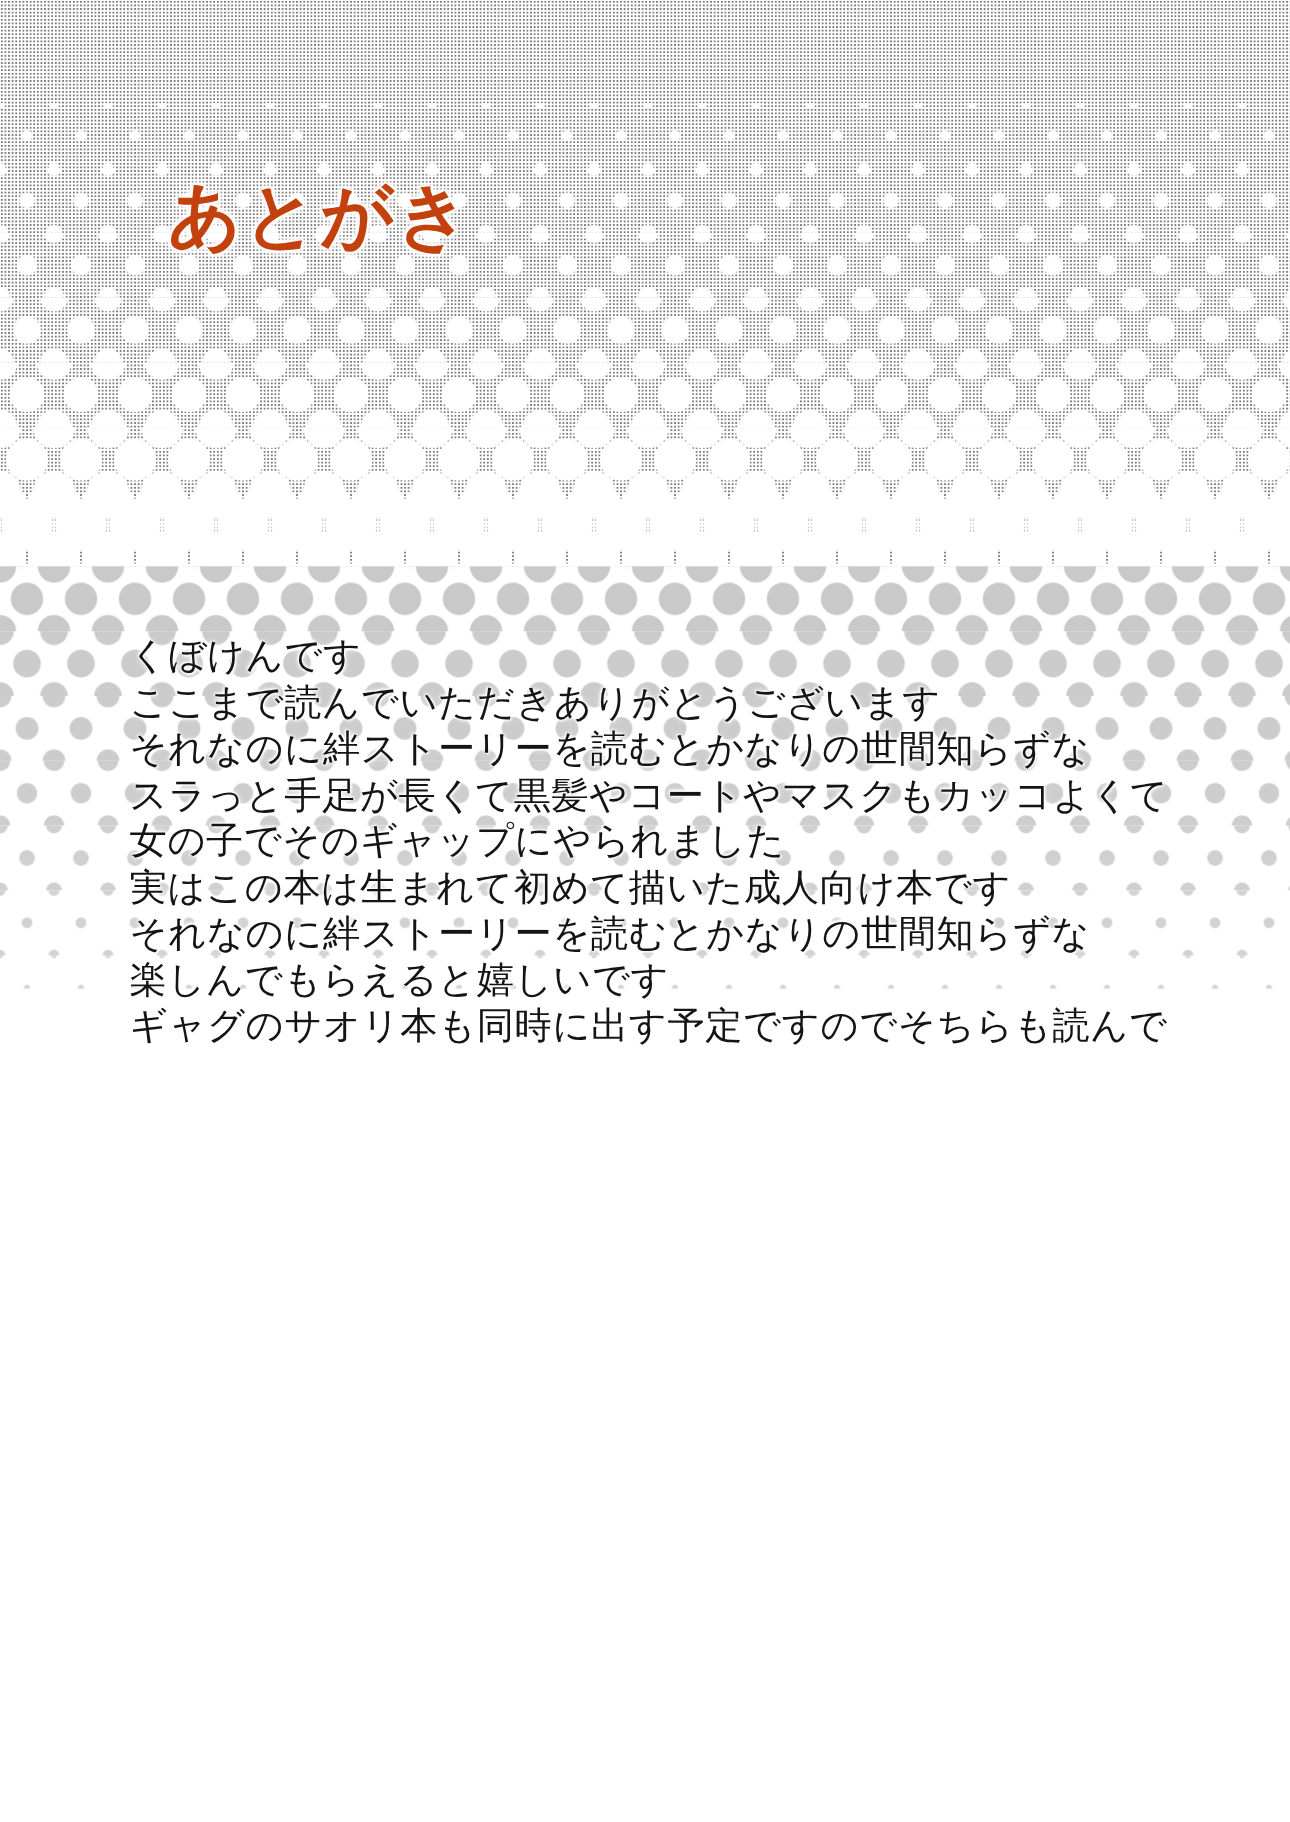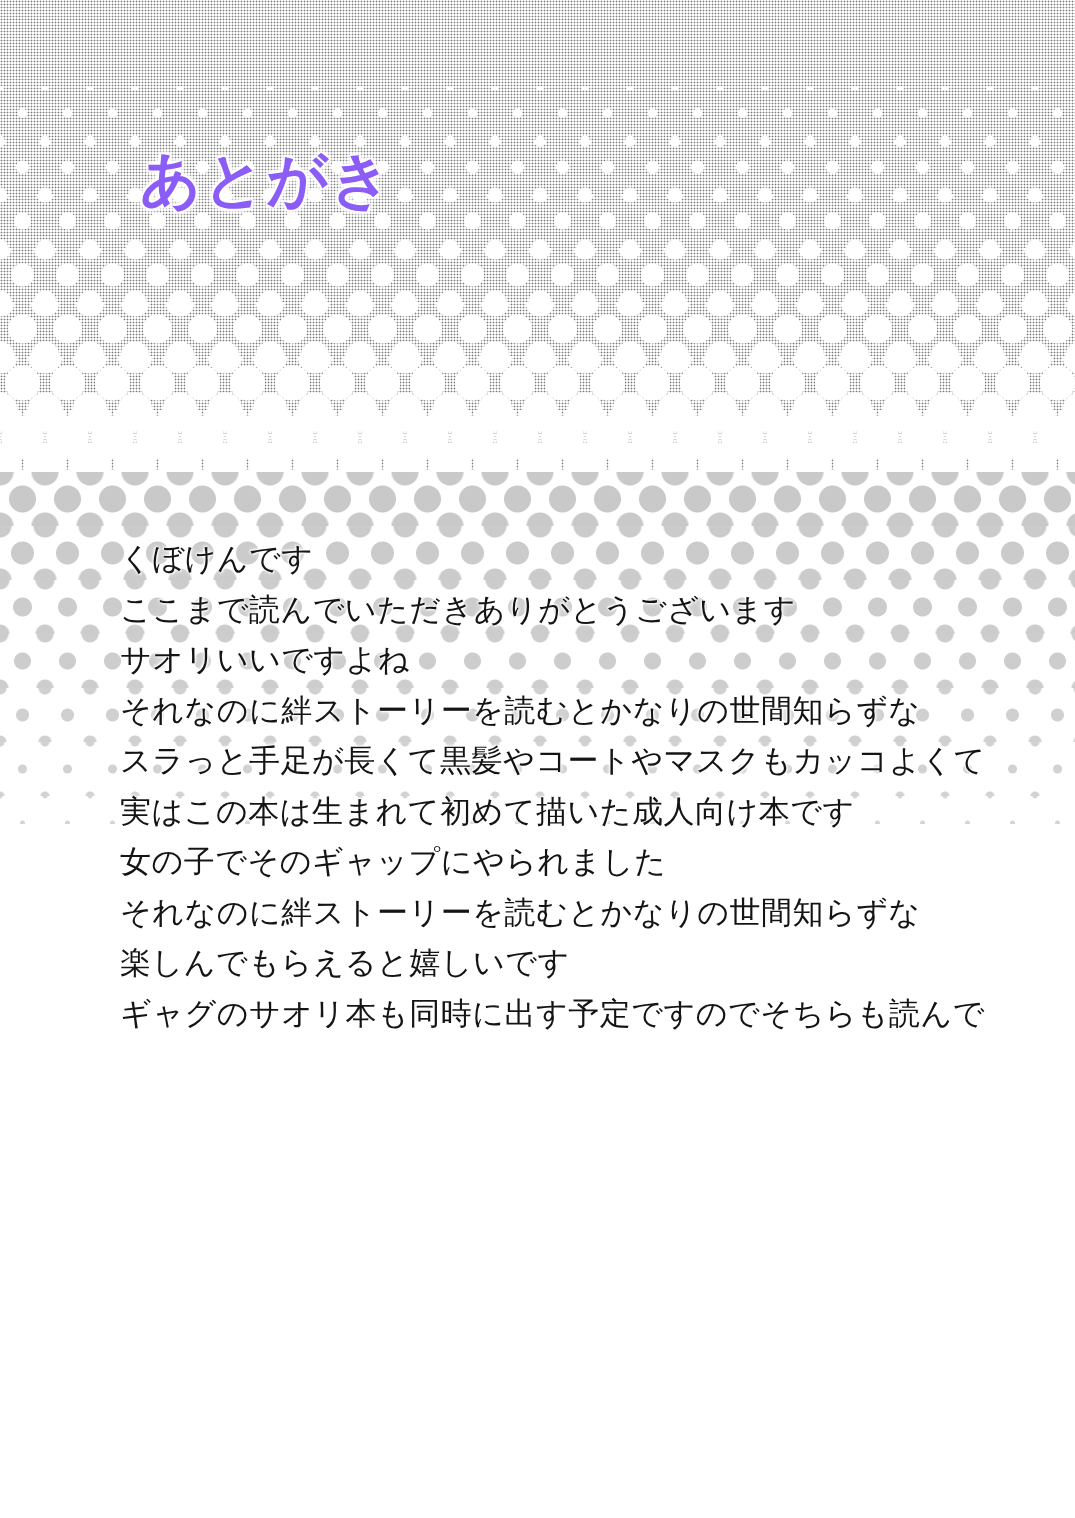--- a/index.html
+++ b/index.html
@@ -41,35 +41,35 @@
   .g3{top:580px;height:54px;--c:#cccccc;--r:9px}
   .g4{top:634px;height:54px;--c:#cdcdcd;--r:8px}
   .g5{top:688px;height:54px;--c:#d0d0d0;--r:6px}
   .g6{top:742px;height:54px;--c:#d2d2d2;--r:4px}
   .g7{top:796px;height:28px;--c:#d5d5d5;--r:2px}
 
   
   .title{
     position:absolute;left:140px;top:140px;margin:0;
     font-size:60px;font-weight:700;letter-spacing:2px;
-    color:#8b5cf6;
+    color:#c2410c;
     text-shadow:0 0 4px #fff,0 0 8px #fff,
       2px 2px 3px #fff,-2px -2px 3px #fff,
       2px -2px 3px #fff,-2px 2px 3px #fff;
     white-space:pre;
     font-family:Liberation Mono, monospace;
   }
   .body-text{
     position:absolute;left:108px;top:528px;
     font-size:31px;line-height:38.5px;letter-spacing:0.5px;
     color:#141414;
     text-shadow:0 0 3px #fff,0 0 6px #fff,
       1px 1px 2px #fff,-1px -1px 2px #fff;
   }
-  .body-text p{margin:12px;white-space:pre;}
+  .body-text p{margin:0;white-space:pre;}
 </style>
 </head>
 <body>
 
 <div class="page">
 
   <div aria-hidden="true">
     <div class="ht-base"></div>
     <div class="dots b1"></div>
     <div class="dots b2"></div>
@@ -85,23 +85,22 @@
     <div class="dots g5"></div>
     <div class="dots g6"></div>
     <div class="dots g7"></div>
   </div>
 
   <h1 class="title">あとがき</h1>
 
   <div class="body-text">
     <p>くぼけんです</p>
     <p>ここまで読んでいただきありがとうございます</p>
-    <p>サオリいいですよね</p>
     <p>それなのに絆ストーリーを読むとかなりの世間知らずな</p>
     <p>スラっと手足が長くて黒髪やコートやマスクもカッコよくて</p>
+    <p>女の子でそのギャップにやられました</p>
     <p>実はこの本は生まれて初めて描いた成人向け本です</p>
-    <p>女の子でそのギャップにやられました</p>
     <p>それなのに絆ストーリーを読むとかなりの世間知らずな</p>
     <p>楽しんでもらえると嬉しいです</p>
     <p>ギャグのサオリ本も同時に出す予定ですのでそちらも読んで</p>
   </div>
 
 </div>
 
 </body></html>

